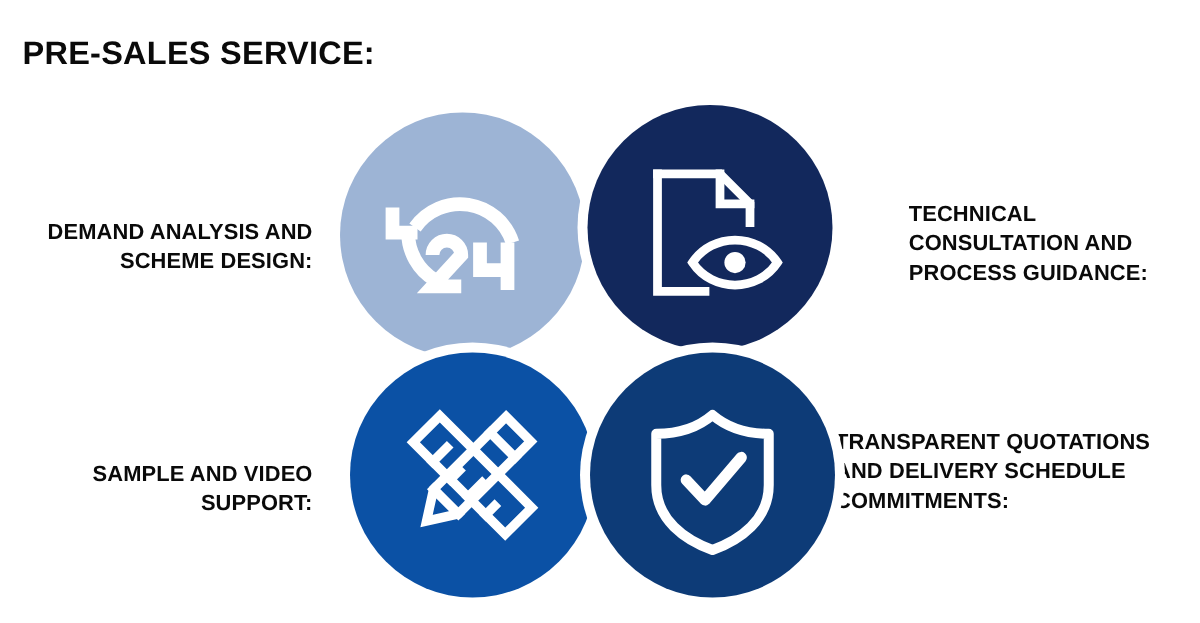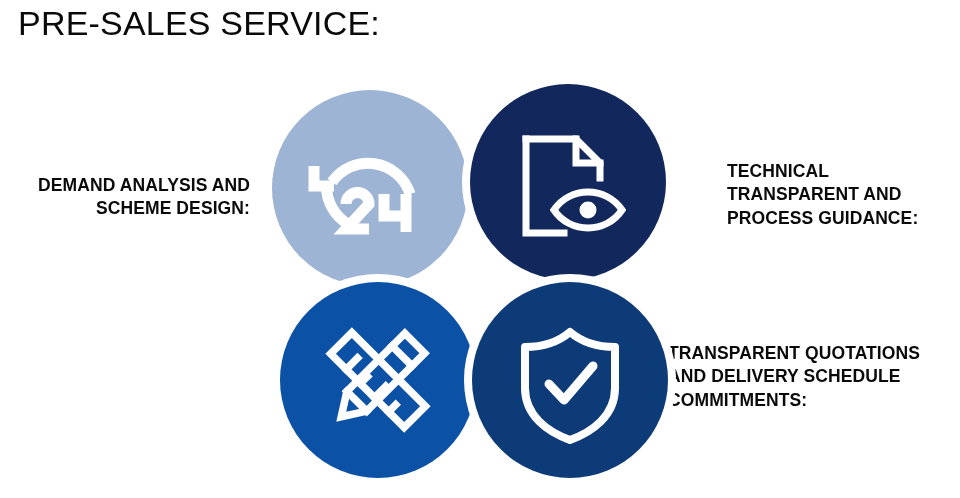--- a/index.html
+++ b/index.html
@@ -20,23 +20,23 @@
     position: absolute;
     left: 0; top: 0;
     width: 960px;
     height: 498px;
   }
 
   
   #page-title {
     position: absolute;
     left: 18px;
-    top: 2px;
-    font-size: 34px;
-    font-weight: 400;
+    top: 26px;
+    font-size: 26px;
+    font-weight: 700;
     letter-spacing: 0.2px;
     color: #0a0a0a;
     white-space: nowrap;
     line-height: 1.25;
   }
 
   
   .label {
     position: absolute;
     font-size: 17.5px;
@@ -90,22 +90,23 @@
 </style>
 </head>
 <body style="background: rgb(255, 255, 255);">
 
 <div id="canvas">
 
   <div id="page-title" style="color: rgb(10, 10, 10);">PRE-SALES SERVICE:</div>
 
   <div class="label right-align" id="label-demand-analysis" style="color: rgb(10, 10, 10);">DEMAND ANALYSIS AND SCHEME DESIGN:</div>
 
-
-  <div class="label left-align" id="label-technical-consultation" style="color: rgb(10, 10, 10);">TECHNICAL TRANSPARENT AND PROCESS GUIDANCE:</div>
+  <div class="label right-align" id="label-sample-video" style="color: rgb(10, 10, 10);">SAMPLE AND VIDEO SUPPORT:</div>
+
+  <div class="label left-align" id="label-technical-consultation" style="color: rgb(10, 10, 10);">TECHNICAL CONSULTATION AND PROCESS GUIDANCE:</div>
 
   <div class="label left-align" id="label-transparent-quotations" style="color: rgb(10, 10, 10);">TRANSPARENT QUOTATIONS AND DELIVERY SCHEDULE COMMITMENTS:</div>
 
   <svg id="circle-cluster" viewBox="0 0 960 498" width="960" height="498">
 
     <g class="hit">
       <circle id="c-tl" cx="370" cy="188" r="98" fill="#9DB4D5"></circle>
 
       <g transform="translate(370,188)" fill="none" stroke="#ffffff" stroke-width="11" stroke-linecap="butt" stroke-linejoin="miter">
 

